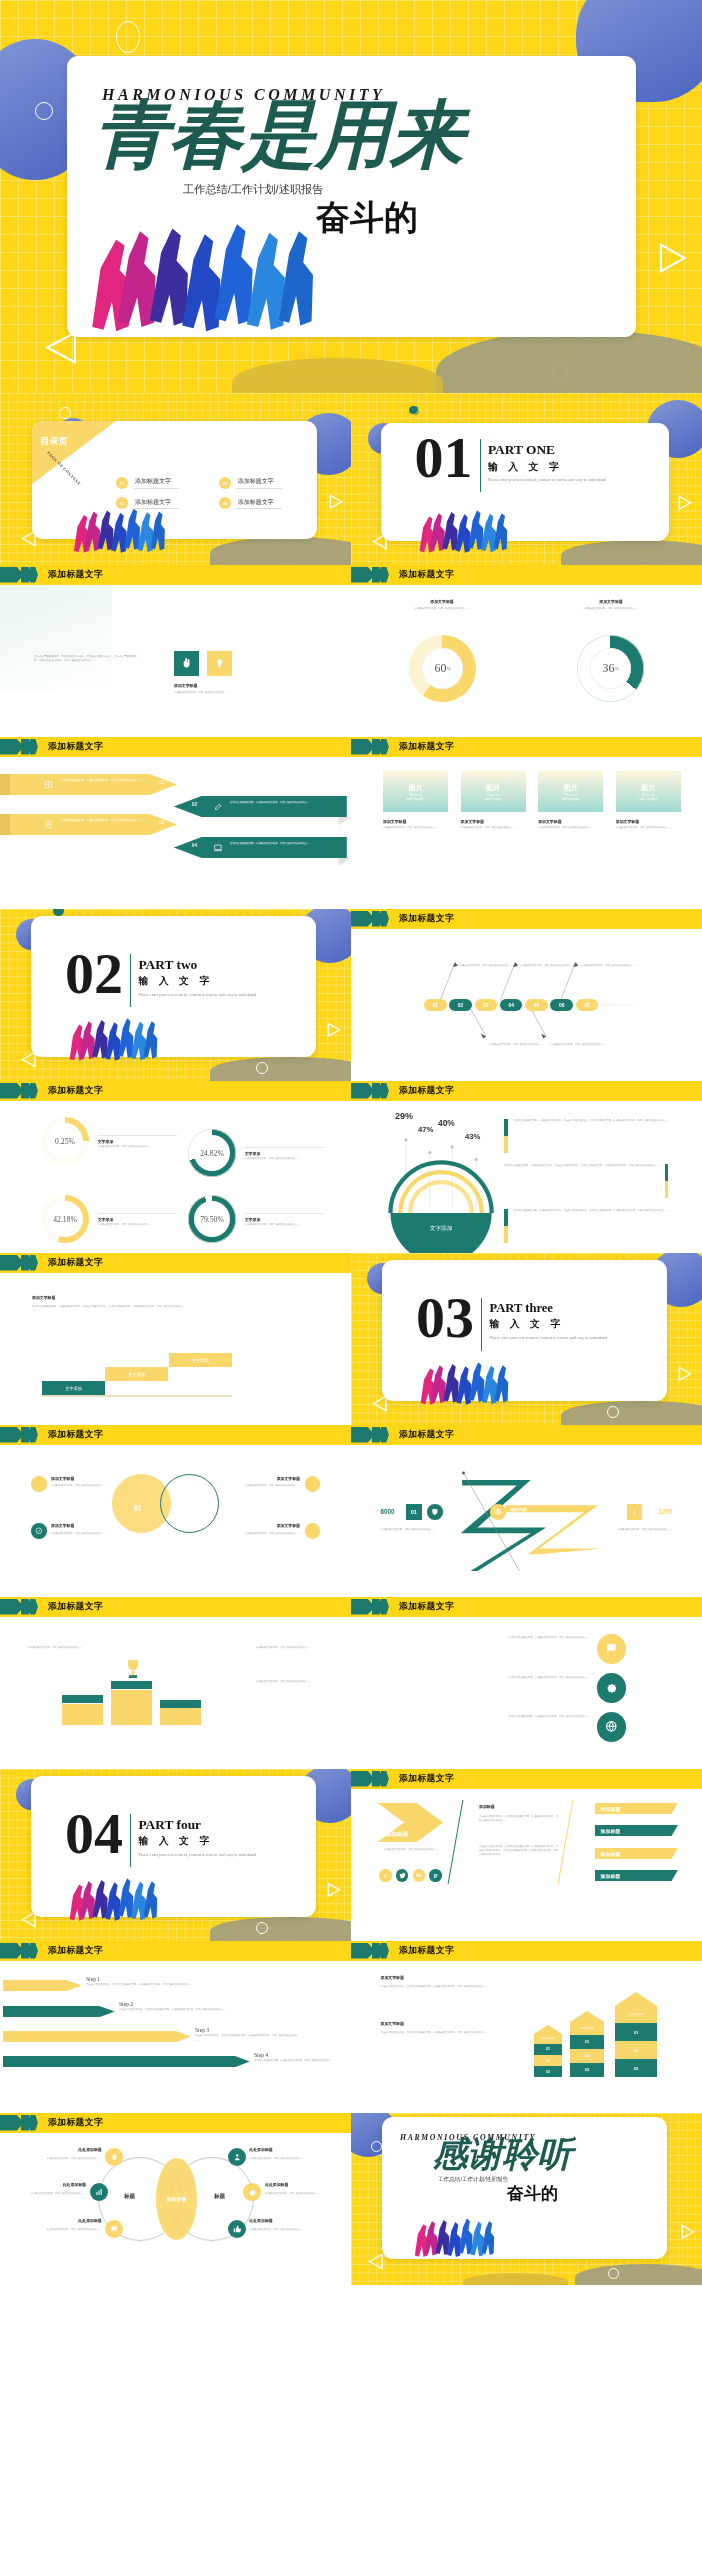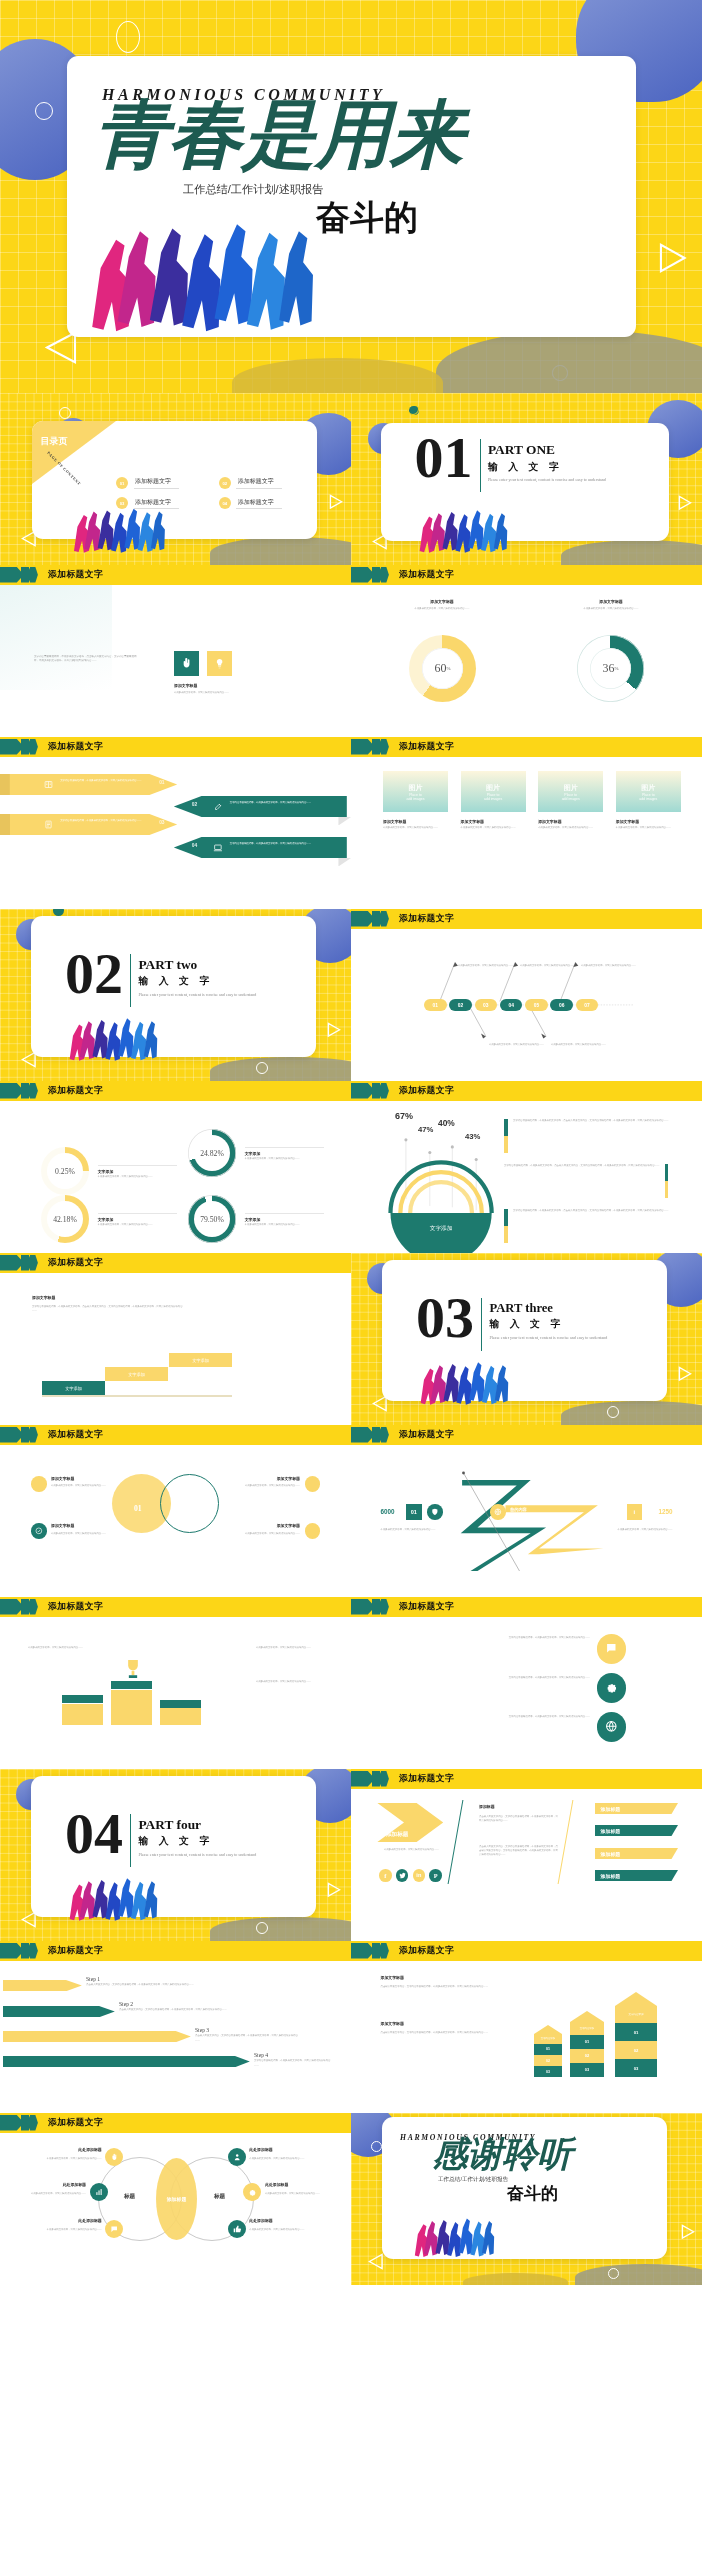--- a/index.html
+++ b/index.html
@@ -439,21 +439,21 @@
   <div class="slide half">
     <div class="hdr">
       <div class="arw">
           <i class="a1"></i>
           <i class="a2"></i>
           <i class="a3"></i>
         </div>
       <div class="htxt">添加标题文字</div>
     </div>
 
-    <div style="position:absolute;left:41px;top:66px;">
+    <div style="position:absolute;left:41px;top:36px;">
       <div style="position:relative;width:48px;height:48px;display:inline-block;vertical-align:top;">
         <div class="gauge" style="inset:0;background:conic-gradient(#FAD76B 0 25%, #fdfbf2 25% 100%);"></div>
         <div class="gauge" style="inset:5.6px;background:#fff;"></div>
         <div style="position:absolute;inset:0;display:flex;align-items:center;justify-content:center;font-size:7.7px;color:#555;font-family:'Liberation Serif',serif;">0.25%</div>
       </div>
       <div style="display:inline-block;margin-left:5.6px;width:79px;vertical-align:top;padding-top:18px;">
         <div style="border-top:0.7px solid #e6e6e6;margin-bottom:2.8px;"></div>
         <div class="ttl-xs">文字添加</div>
         <div class="mini2" style="margin-top:1.4px;">不用多余的文字修饰，言简意赅的说明分项内容——</div>
       </div>
@@ -501,21 +501,21 @@
 
   <div class="slide half">
     <div class="hdr">
       <div class="arw">
           <i class="a1"></i>
           <i class="a2"></i>
           <i class="a3"></i>
         </div>
       <div class="htxt">添加标题文字</div>
     </div>
-    <div style="position:absolute;left:44px;top:29.5px;font-size:9px;font-weight:bold;color:#333;">67%</div>
+    <div style="position:absolute;left:44px;top:29.5px;font-size:9px;font-weight:bold;color:#333;">29%</div>
     <div style="position:absolute;left:67px;top:44px;font-size:7.7px;font-weight:bold;color:#333;">47%</div>
     <div style="position:absolute;left:87px;top:37px;font-size:8.4px;font-weight:bold;color:#333;">40%</div>
     <div style="position:absolute;left:114px;top:51px;font-size:7.7px;font-weight:bold;color:#333;">43%</div>
     <svg style="position:absolute;left:28px;top:42px;" width="141" height="130" viewBox="0 0 200 185">
       <line x1="38" y1="24" x2="38" y2="108" stroke="#d9d9d9" stroke-width=".8"></line>
         <circle cx="38" cy="24" r="2.2" fill="#bdbdbd"></circle>
       <line x1="72" y1="42" x2="72" y2="118" stroke="#d9d9d9" stroke-width=".8"></line>
         <circle cx="72" cy="42" r="2.2" fill="#bdbdbd"></circle>
       <line x1="104" y1="34" x2="104" y2="120" stroke="#d9d9d9" stroke-width=".8"></line>
         <circle cx="104" cy="34" r="2.2" fill="#bdbdbd"></circle>

